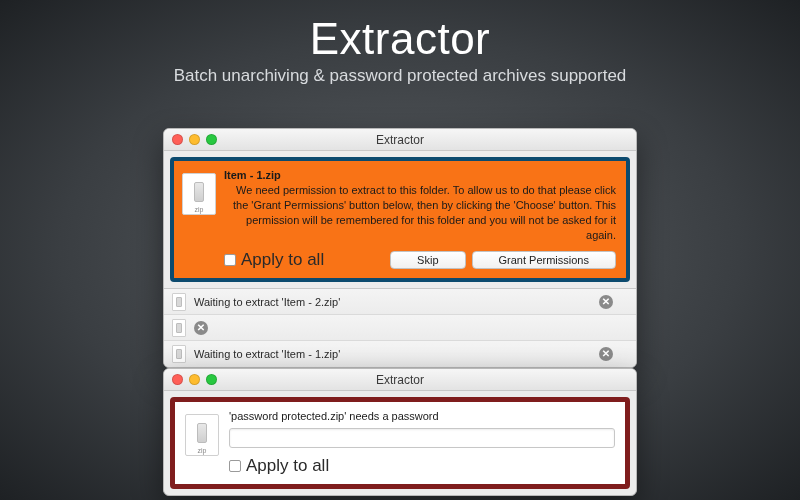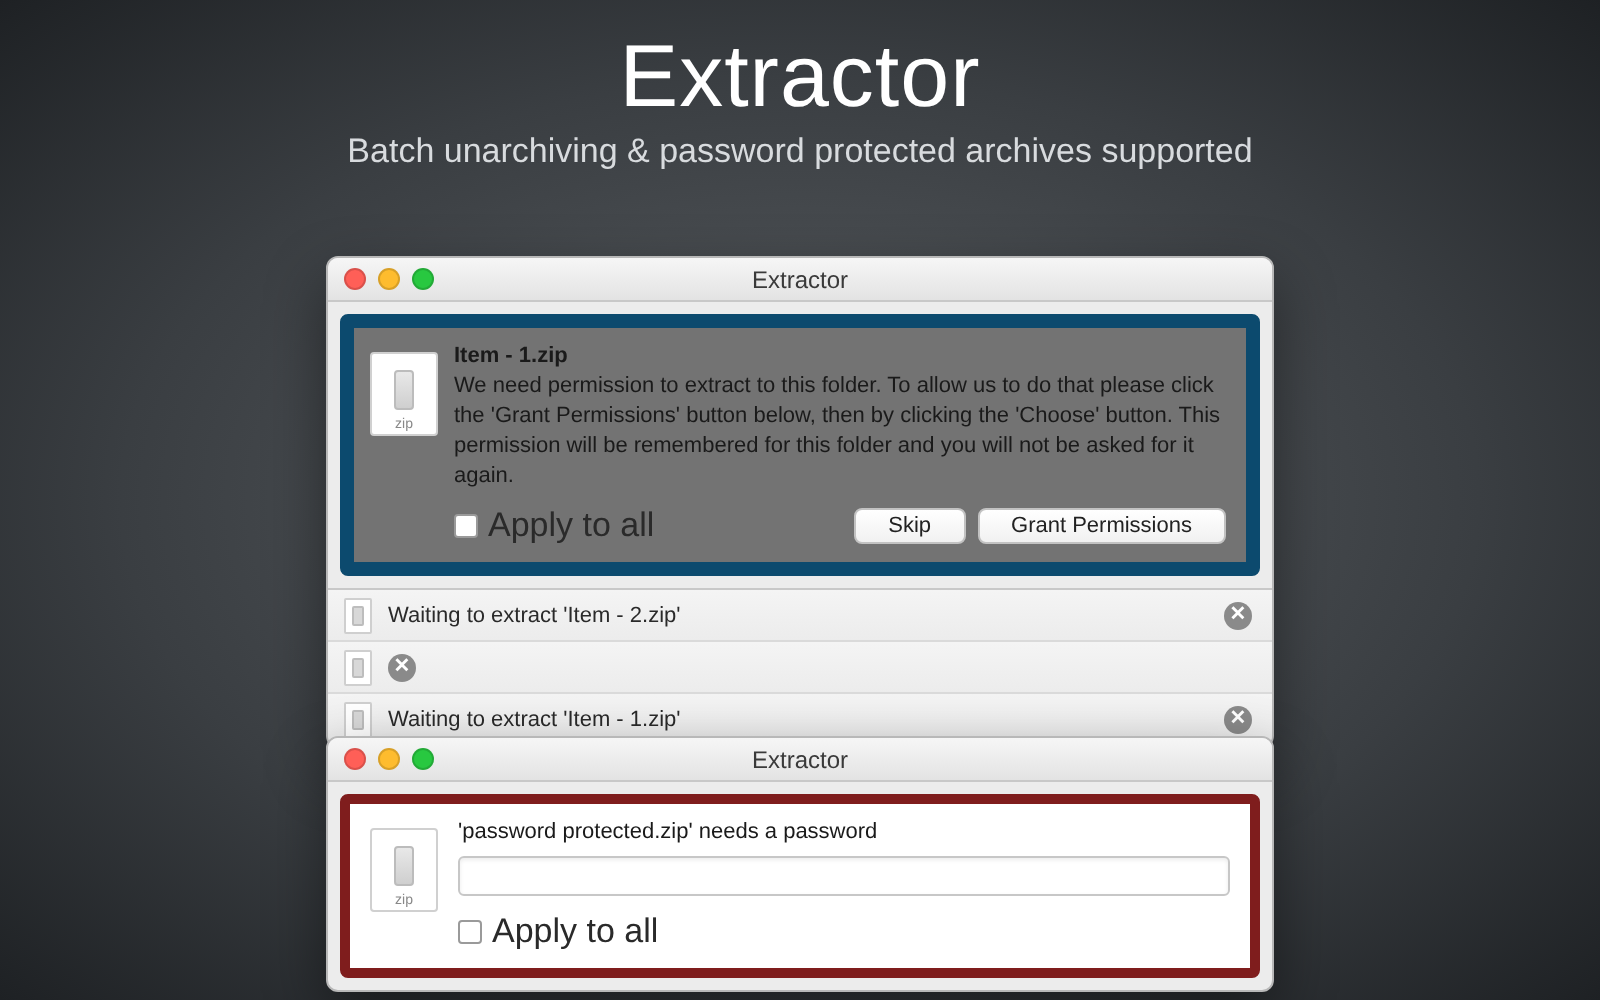--- a/index.html
+++ b/index.html
@@ -41,27 +41,27 @@
   .dot { width: 11px; height: 11px; border-radius: 50%; border: 0.5px solid rgba(0,0,0,0.15); }
   .dot.red { background: #ff5f57; }
   .dot.yel { background: #febc2e; }
   .dot.grn { background: #28c840; }
   .titlebar .title {
     position: absolute; left: 0; right: 0; text-align: center;
     font-size: 12px; color: #3a3a3a; pointer-events: none;
   }
 
   .card {
-    background: #737373;
+    background: #f97316;
     margin: 6px;
     border-radius: 4px;
     padding: 8px 10px 8px 8px;
     display: flex;
     gap: 8px;
-    border: 7px solid #0c4a6e;
+    border: 4px solid #0c4a6e;
   }
   .thumb {
     width: 34px; height: 42px;
     background: #fff;
     border: 1px solid #d0d0d0;
     border-radius: 2px;
     position: relative;
     flex: 0 0 auto;
     margin-top: 4px;
   }
@@ -75,45 +75,45 @@
     border-radius: 2px;
   }
   .thumb::after {
     content: "zip";
     position: absolute; left: 0; right: 0; bottom: 1px;
     text-align: center; font-size: 7px; color: #888;
   }
 
   .card-body { flex: 1 1 auto; font-size: 11px; color: #1a1a1a; }
   .card-body .item-title { font-weight: 600; margin-bottom: 2px; }
-  .card-body .desc { line-height: 1.35; }
+  .card-body .desc { line-height: 1.35; text-align: right; }
 
   .card-actions {
     display: flex; align-items: center; justify-content: space-between;
     margin-top: 8px;
   }
   .check-row { display: flex; align-items: center; gap: 5px; font-size: 17px; color: #2a2a2a; }
   .checkbox {
     width: 12px; height: 12px; border: 1px solid #9a9a9a; border-radius: 2px; background: #fff;
   }
   .btn-row { display: flex; gap: 6px; }
   .mac-btn {
-    font-size: 11px; padding: 2px 16px;
+    font-size: 11px; padding: 2px 26px;
     background: linear-gradient(#ffffff,#f1f1f1);
     border: 1px solid #c2c2c2; border-radius: 4px;
     color: #222; cursor: default;
   }
 
   .queue {
     border-top: 1px solid #c8c8c8;
   }
   .queue-row {
     height: 26px;
     display: flex; align-items: center;
-    padding: 0 10px 0 8px;
+    padding: 0 23px 0 8px;
     border-bottom: 1px solid #dadada;
     font-size: 11px; color: #2a2a2a;
     background: linear-gradient(#f4f4f4,#ececec);
     gap: 8px;
   }
   .queue-row:last-child { border-bottom: none; }
   .mini-thumb {
     width: 14px; height: 18px; background: #fff;
     border: 1px solid #cfcfcf; border-radius: 1px; position: relative; flex: 0 0 auto;
   }

